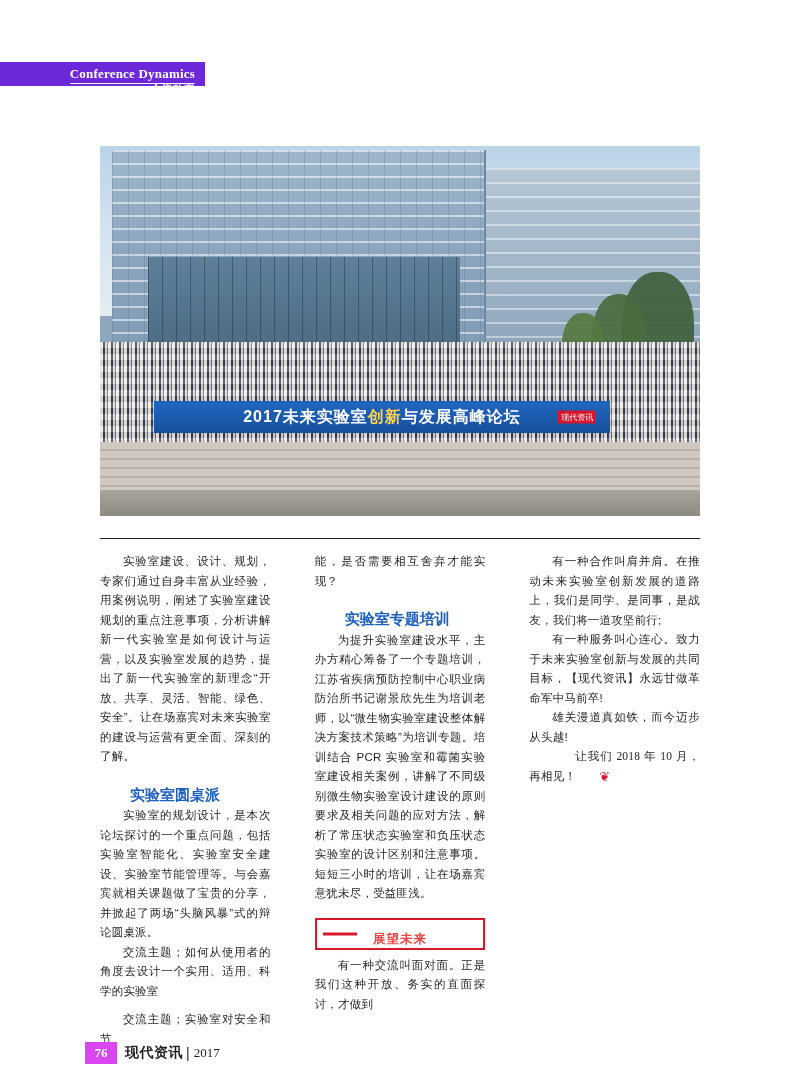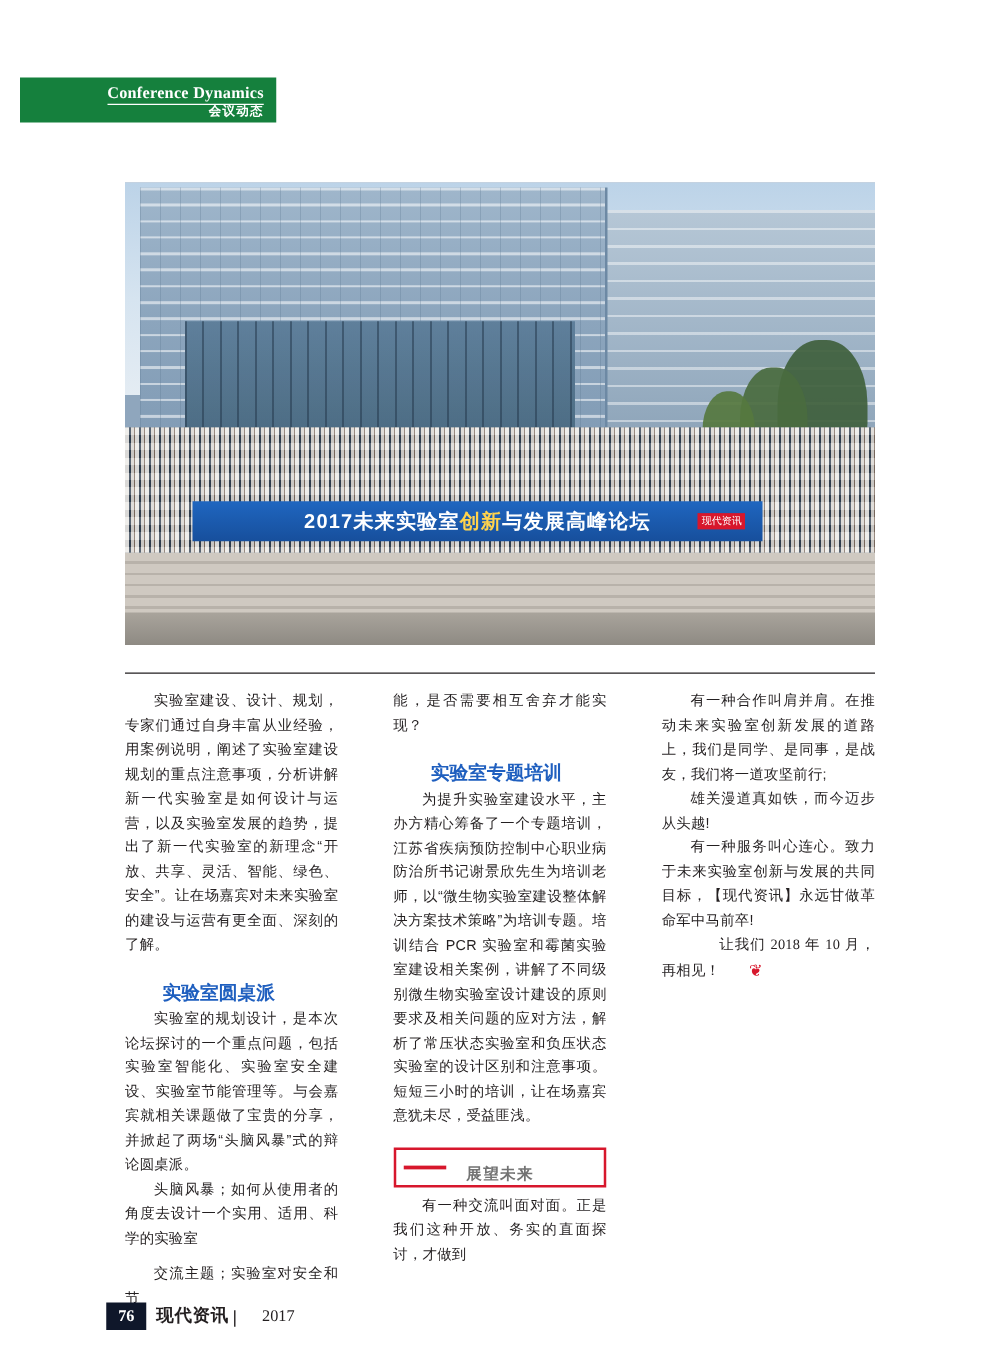--- a/index.html
+++ b/index.html
@@ -12,25 +12,25 @@
     height: 1092px;
     position: relative;
     font-family: "Liberation Sans", sans-serif;
     color: #231f20;
     overflow: hidden;
   }
 
   
   .header {
     position: absolute;
-    left: 16px;
+    left: 0;
     top: 62px;
     width: 205px;
-    height: 36px;
-    background: #15803d;
+    height: 24px;
+    background: #6d28d9;
   }
   .header .head-en {
     position: absolute;
     right: 10px;
     top: 4px;
     color: #ffffff;
     font-family: "Liberation Serif", serif;
     font-size: 13px;
     font-weight: bold;
     letter-spacing: 0.2px;
@@ -265,21 +265,21 @@
   .future-box .bar {
     position: absolute;
     left: 6px;
     top: 50%;
     transform: translateY(-50%);
     width: 34px;
     height: 3px;
     background: #d7172c;
   }
   .future-box .txt {
-    color: #737373;
+    color: #ef4444;
     font-size: 12.5px;
     font-weight: bold;
     letter-spacing: 1px;
     margin-top: 12px;
   }
 
   .heart {
     display: inline-block;
     color: #d7172c;
     font-size: 13px;
@@ -289,21 +289,21 @@
   
   .footer {
     position: absolute;
     left: 85px;
     bottom: 28px;
     display: flex;
     align-items: center;
     height: 22px;
   }
   .pagenum {
-    background: #0f172a;
+    background: #d946ef;
     color: #ffffff;
     font-family: "Liberation Serif", serif;
     font-size: 13px;
     font-weight: bold;
     width: 32px;
     height: 22px;
     display: flex;
     align-items: center;
     justify-content: center;
   }
@@ -311,21 +311,21 @@
     color: #231f20;
     font-size: 14px;
     font-weight: bold;
     margin-left: 8px;
     letter-spacing: 0.5px;
   }
   .mag-year {
     color: #231f20;
     font-family: "Liberation Serif", serif;
     font-size: 13px;
-    margin-left: 20px;
+    margin-left: 4px;
     text-align: center;
   }
   .mag-sep {
     color: #231f20;
     font-size: 14px;
     margin-left: 3px;
   }
 </style>
 </head>
 <body>
@@ -357,41 +357,41 @@
 
 <div class="rule"></div>
 
 <div class="cols">
 
   <div class="col">
     <p>实验室建设、设计、规划，专家们通过自身丰富从业经验，用案例说明，阐述了实验室建设规划的重点注意事项，分析讲解新一代实验室是如何设计与运营，以及实验室发展的趋势，提出了新一代实验室的新理念“开放、共享、灵活、智能、绿色、安全”。让在场嘉宾对未来实验室的建设与运营有更全面、深刻的了解。</p>
     <div class="gap"></div>
     <div class="subhead">实验室圆桌派</div>
     <p>实验室的规划设计，是本次论坛探讨的一个重点问题，包括实验室智能化、实验室安全建设、实验室节能管理等。与会嘉宾就相关课题做了宝贵的分享，并掀起了两场“头脑风暴”式的辩论圆桌派。</p>
-    <p>头脑风暴；如何从使用者的角度去设计一个实用、适用、科学的实验室</p>
+    <p>交流主题；如何从使用者的角度去设计一个实用、适用、科学的实验室</p>
     <div class="gap"></div>
     <p>交流主题；实验室对安全和节</p>
   </div>
 
   <div class="col">
     <p class="noindent">能，是否需要相互舍弃才能实现？</p>
     <div class="gap"></div>
     <div class="subhead">实验室专题培训</div>
     <p>为提升实验室建设水平，主办方精心筹备了一个专题培训，江苏省疾病预防控制中心职业病防治所书记谢景欣先生为培训老师，以“微生物实验室建设整体解决方案技术策略”为培训专题。培训结合 PCR 实验室和霉菌实验室建设相关案例，讲解了不同级别微生物实验室设计建设的原则要求及相关问题的应对方法，解析了常压状态实验室和负压状态实验室的设计区别和注意事项。短短三小时的培训，让在场嘉宾意犹未尽，受益匪浅。</p>
     <div class="future-box">
       <span class="bar"></span>
       <span class="txt">展望未来</span>
     </div>
     <p>有一种交流叫面对面。正是我们这种开放、务实的直面探讨，才做到</p>
   </div>
 
   <div class="col">
     <p>有一种合作叫肩并肩。在推动未来实验室创新发展的道路上，我们是同学、是同事，是战友，我们将一道攻坚前行;</p>
+    <p>有一种服务叫心连心。致力于未来实验室创新与发展的共同目标，【现代资讯】永远甘做革命军中马前卒!</p>
     <p>雄关漫道真如铁，而今迈步从头越!</p>
-    <p>有一种服务叫心连心。致力于未来实验室创新与发展的共同目标，【现代资讯】永远甘做革命军中马前卒!</p>
     <p><span style="padding-left:2em;font-family:Liberation Serif, serif;">让我们 2018 年 10 月，再相见！</span><span class="heart">❦</span></p>
   </div>
 
 </div>
 
 <div class="footer">
   <div class="pagenum">76</div>
   <div class="mag-name">现代资讯</div>
   <div class="mag-sep">|</div>
   <div class="mag-year">2017</div>

